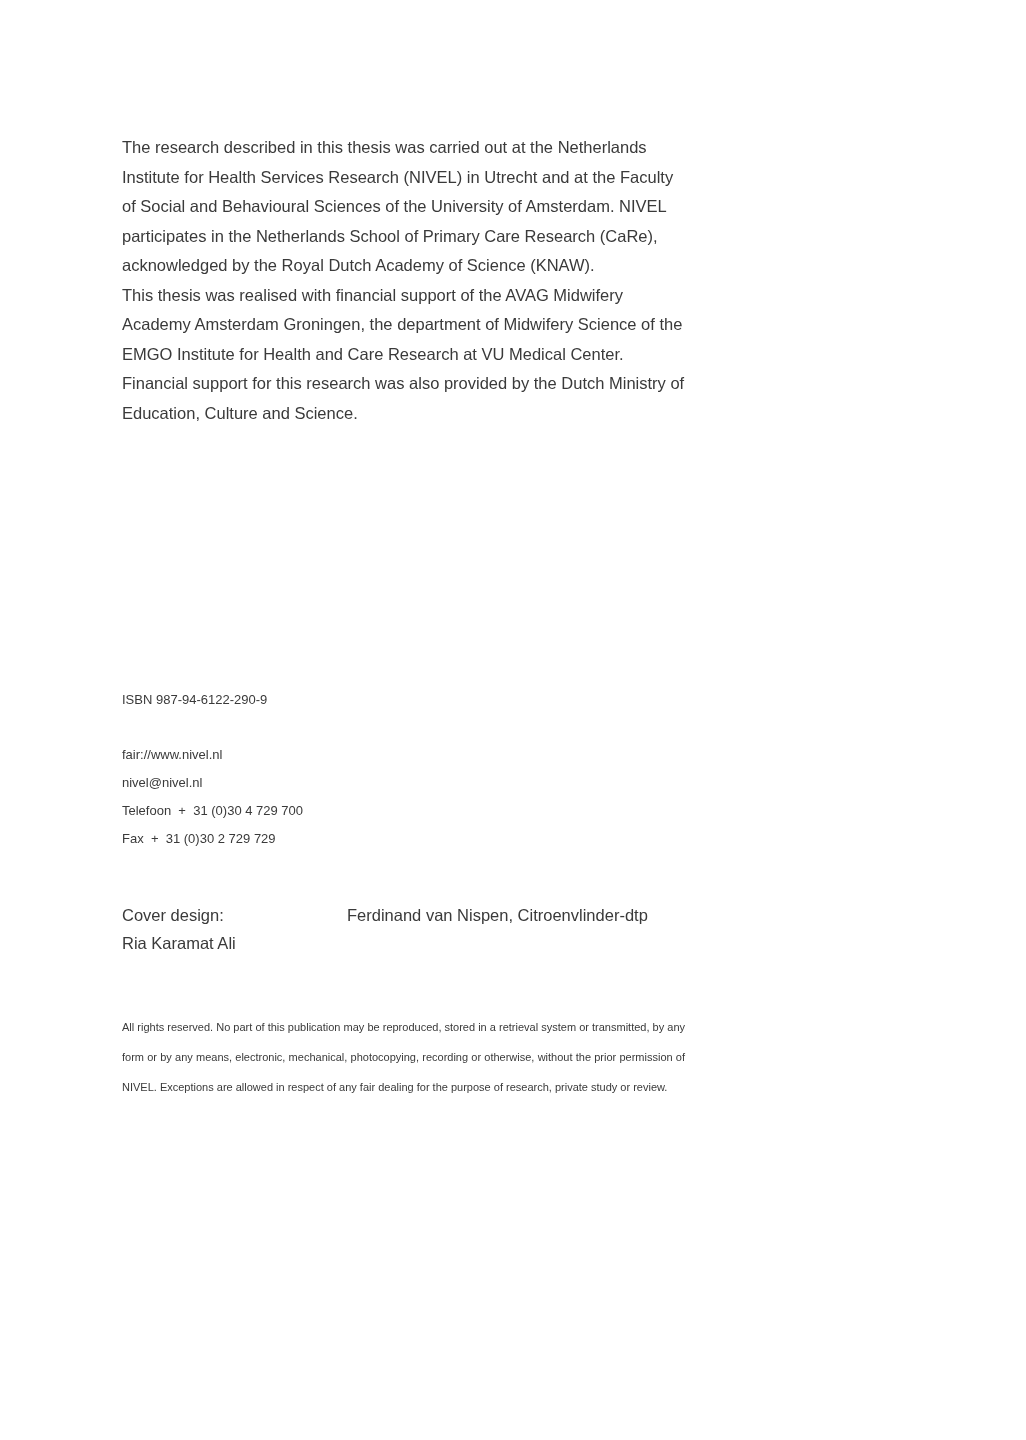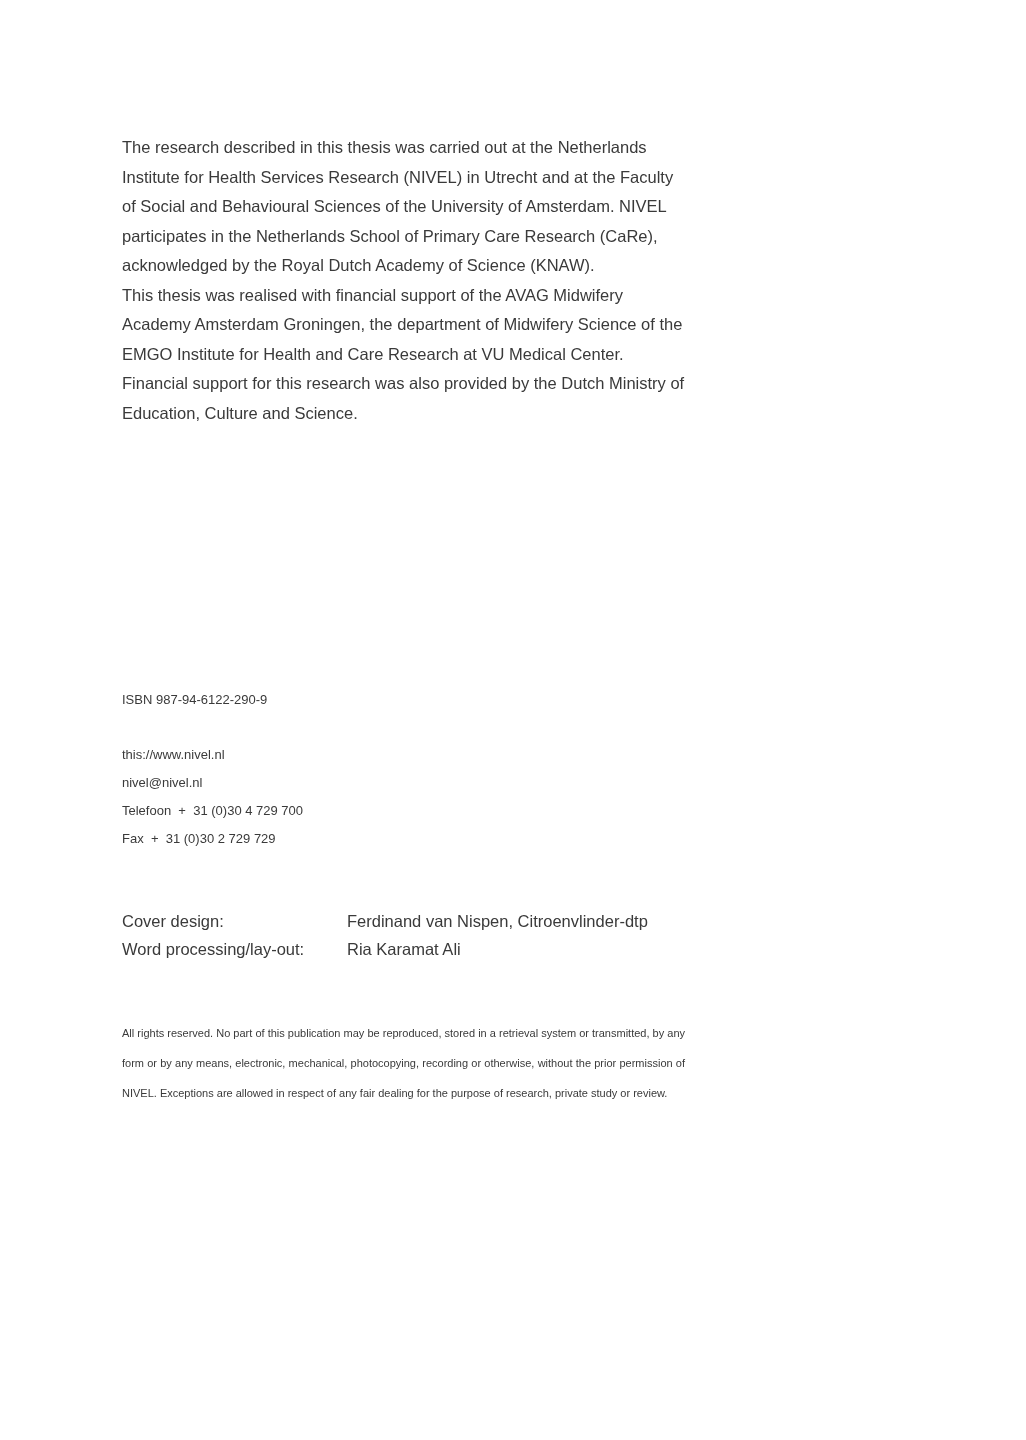--- a/index.html
+++ b/index.html
@@ -40,21 +40,21 @@
     line-height: 28px;
     white-space: pre-wrap;
   }
   .gap-one-line {
     height: 27px;
   }
   .contact-block .line {
     line-height: 28px;
   }
   .credits {
-    margin-top: 27px;
+    margin-top: 21px;
   }
   .credit-row {
     display: flex;
     font-size: 16.5px;
     line-height: 28px;
   }
   .credit-label {
     width: 225px;
     flex: 0 0 225px;
   }
@@ -77,36 +77,35 @@
 
   <p class="para">This thesis was realised with financial support of the AVAG Midwifery Academy Amsterdam Groningen, the department of Midwifery Science of the EMGO Institute for Health and Care Research at VU Medical Center. Financial support for this research was also provided by the Dutch Ministry of Education, Culture and Science.</p>
 
   <div class="block-gap-large"></div>
 
   <div class="line">ISBN 987-94-6122-290-9</div>
 
   <div class="gap-one-line"></div>
 
   <div class="contact-block">
-    <div class="line">this://www.nivel.nl</div>
+    <div class="line">fair://www.nivel.nl</div>
     <div class="line">nivel@nivel.nl</div>
     <div class="line">Telefoon  +  31 (0)30 4 729 700</div>
     <div class="line">Fax  +  31 (0)30 2 729 729</div>
   </div>
 
   <div class="gap-one-line"></div>
 
 
   <div class="credits">
     <div class="credit-row">
       <div class="credit-label">Cover design:</div>
       <div class="credit-value">Ferdinand van Nispen, Citroenvlinder-dtp</div>
     </div>
     <div class="credit-row">
-      <div class="credit-label">Word processing/lay-out:</div>
       <div class="credit-value">Ria Karamat Ali</div>
     </div>
     <div class="credit-row">
     </div>
   </div>
 
   <p class="rights">All rights reserved. No part of this publication may be reproduced, stored in a retrieval system or transmitted, by any form or by any means, electronic, mechanical, photocopying, recording or otherwise, without the prior permission of NIVEL. Exceptions are allowed in respect of any fair dealing for the purpose of research, private study or review.</p>
 
 </div>
 

